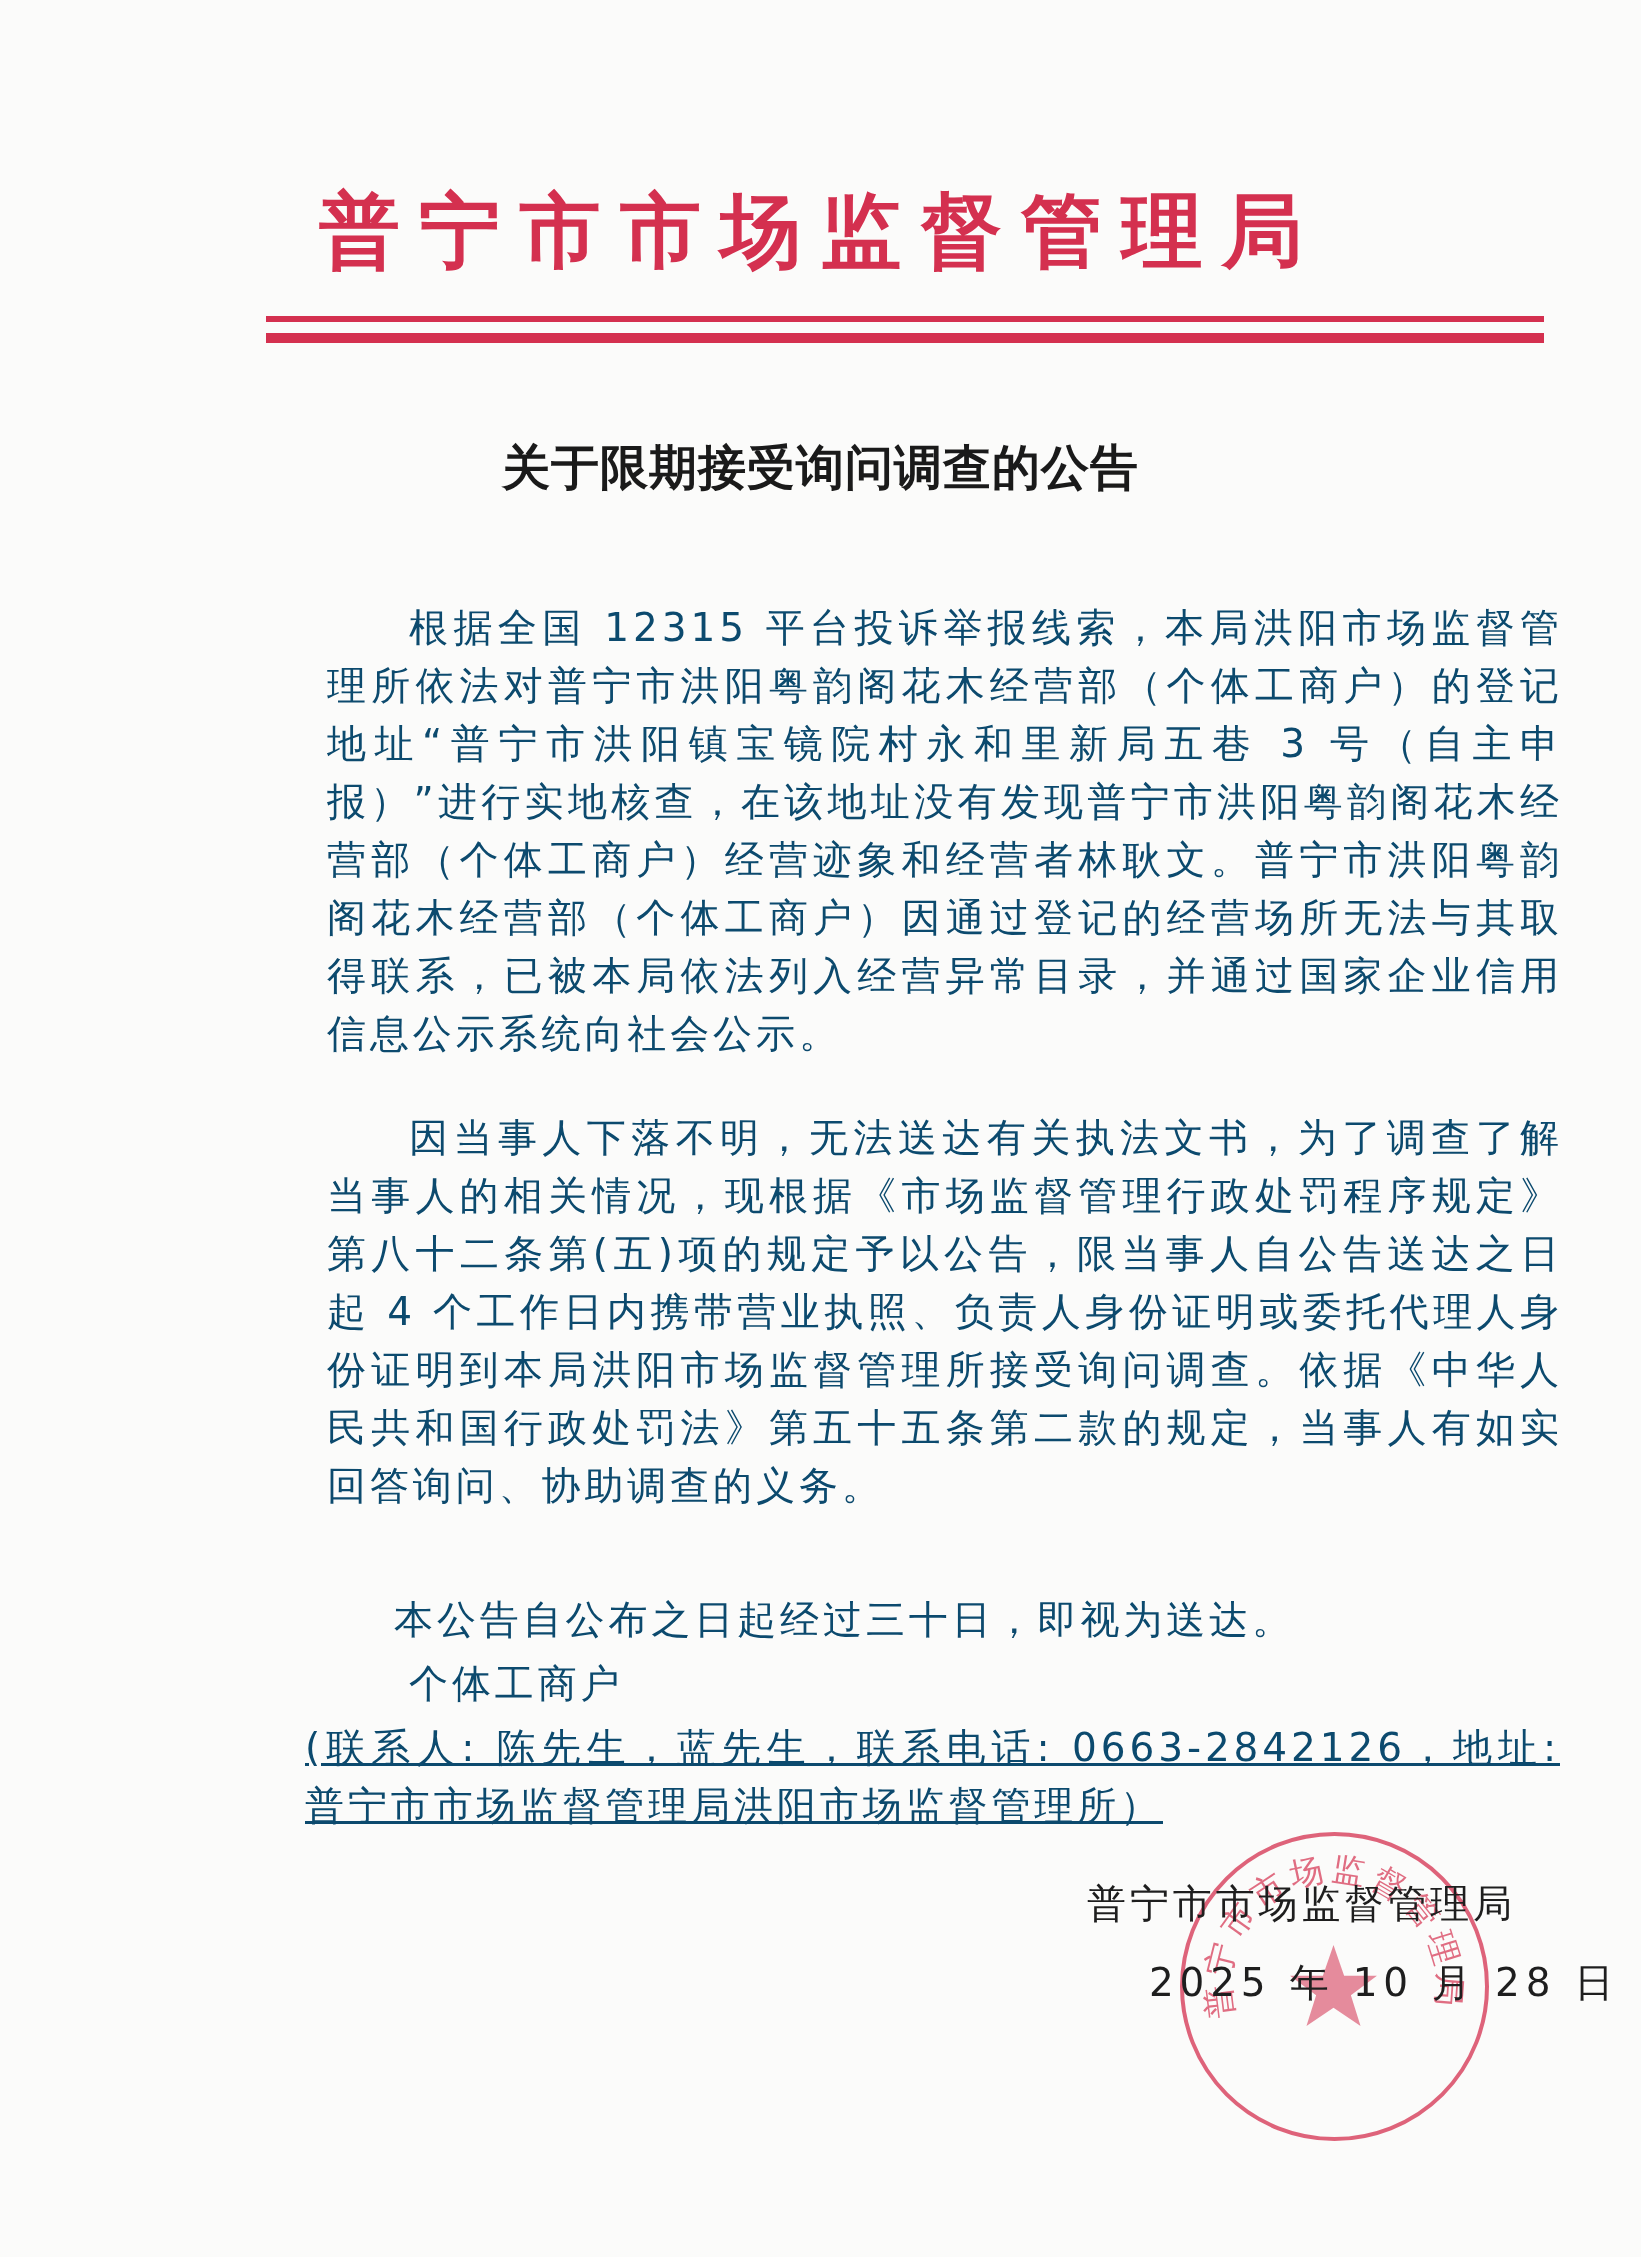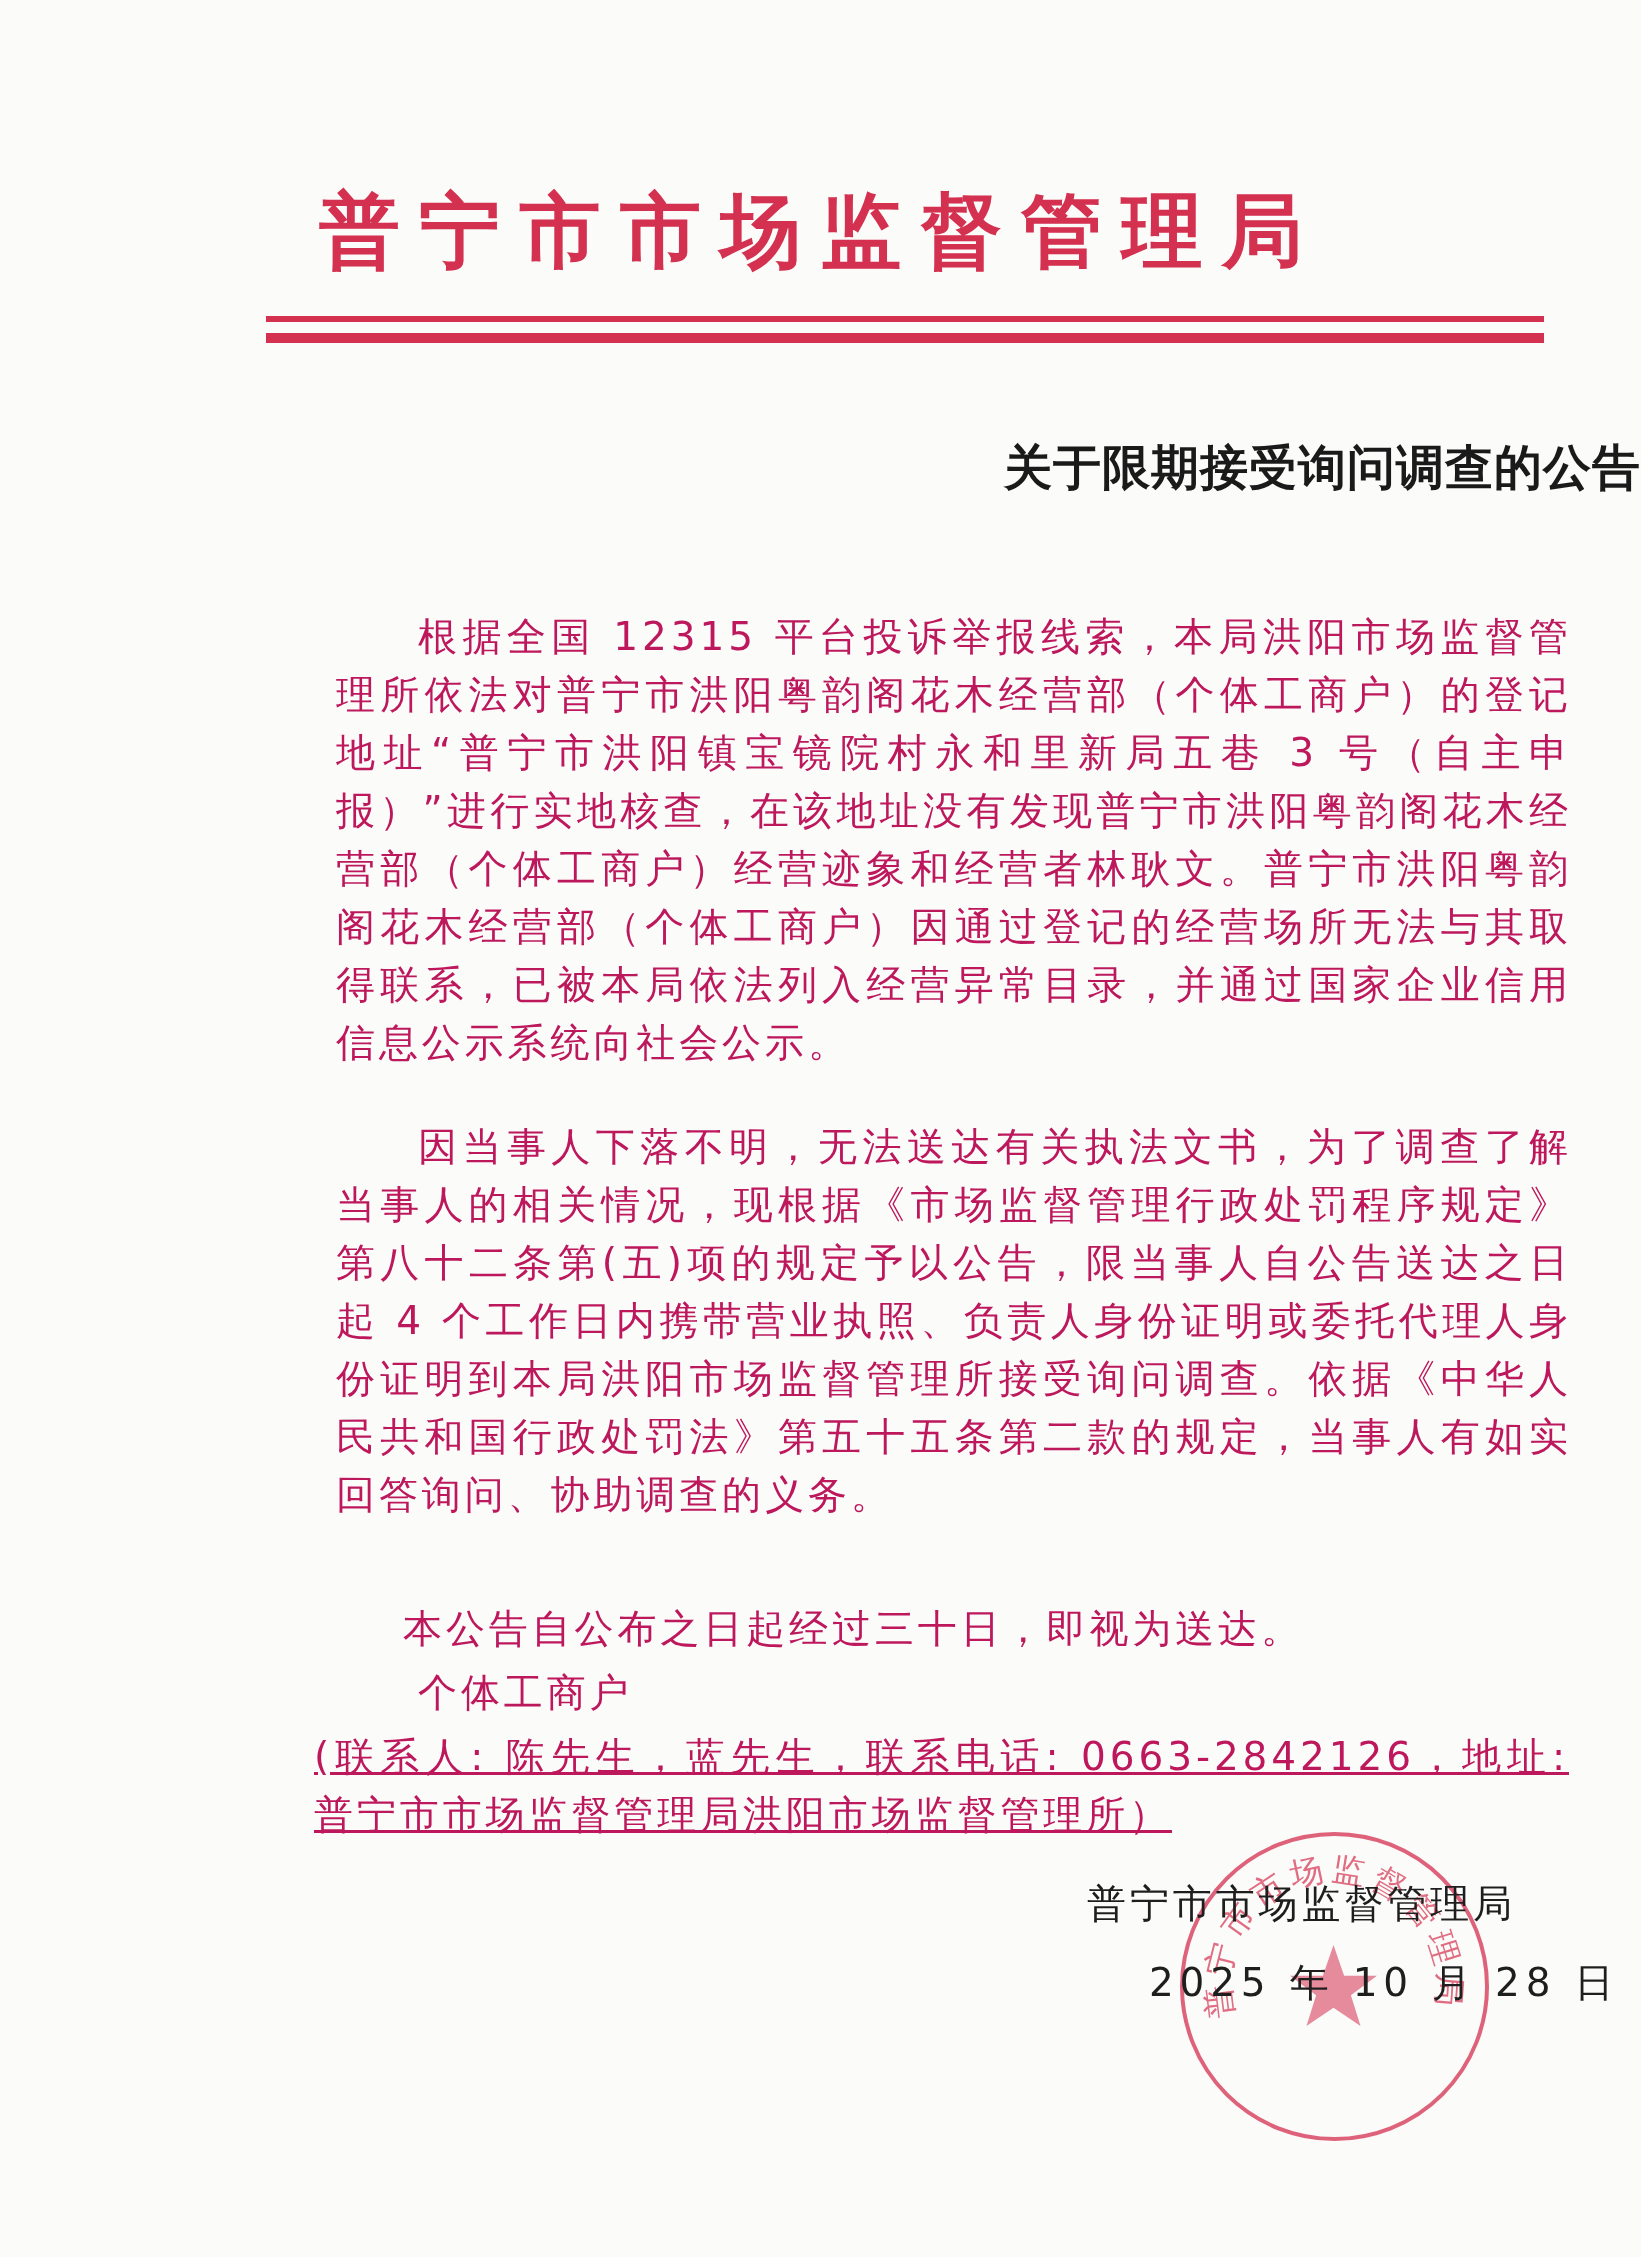--- a/index.html
+++ b/index.html
@@ -9,28 +9,28 @@
   }
   .header-title {
     position: absolute; left: 0; width: 1641px; top: 182px; text-align: center;
     font-family: "DejaVu Serif", serif; font-weight: bold; font-size: 81px;
     letter-spacing: 19.3px; color: #d4304f; line-height: 97px;
   }
   .rule { position: absolute; left: 266px; width: 1278px; background: #d4304f; }
   .rule.thin { top: 316px; height: 5.8px; }
   .rule.thick { top: 333px; height: 9.7px; }
   .doc-title {
-    position: absolute; left: 0; width: 1641px; top: 433px; text-align: right;
+    position: absolute; left: 0; width: 1641px; top: 433px; text-align: center;
     font-family: "DejaVu Serif", serif; font-weight: bold; font-size: 48px;
     line-height: 68px; color: #1a1a1a; letter-spacing: 1px;
   }
   .para {
     position: absolute; left: 319px; width: 1236px;
-    font-size: 39px; line-height: 58px; letter-spacing: 3.9px; color: #be185d;
-    text-align: justify; text-justify: inter-character; margin: 17px;
+    font-size: 39px; line-height: 58px; letter-spacing: 3.9px; color: #0c4a6e;
+    text-align: justify; text-justify: inter-character; margin: 8px;
   }
   .para.indent { text-indent: 82px; }
   #p1 { top: 591px; }
   #p2 { top: 1101px; }
   #p3 { top: 1583px; left: 304px; }
   #p4 { top: 1647px; left: 319px; }
   #contact { top: 1711px; left: 297px; width: 1255px; text-decoration: underline; }
   .sig {
     position: absolute; font-size: 39px; line-height: 58px; letter-spacing: 3.9px; color: #1e1e1e;
   }

